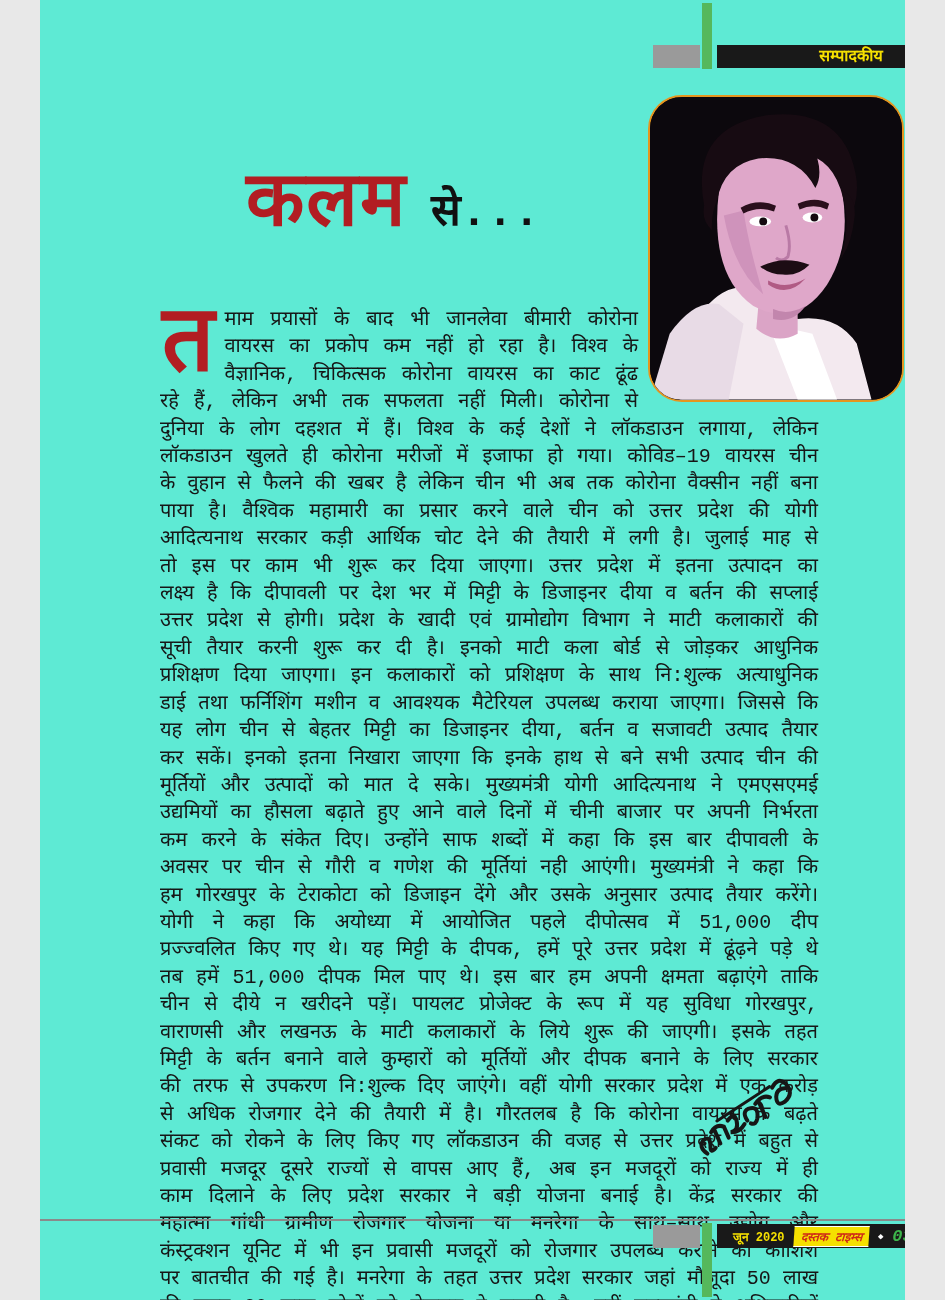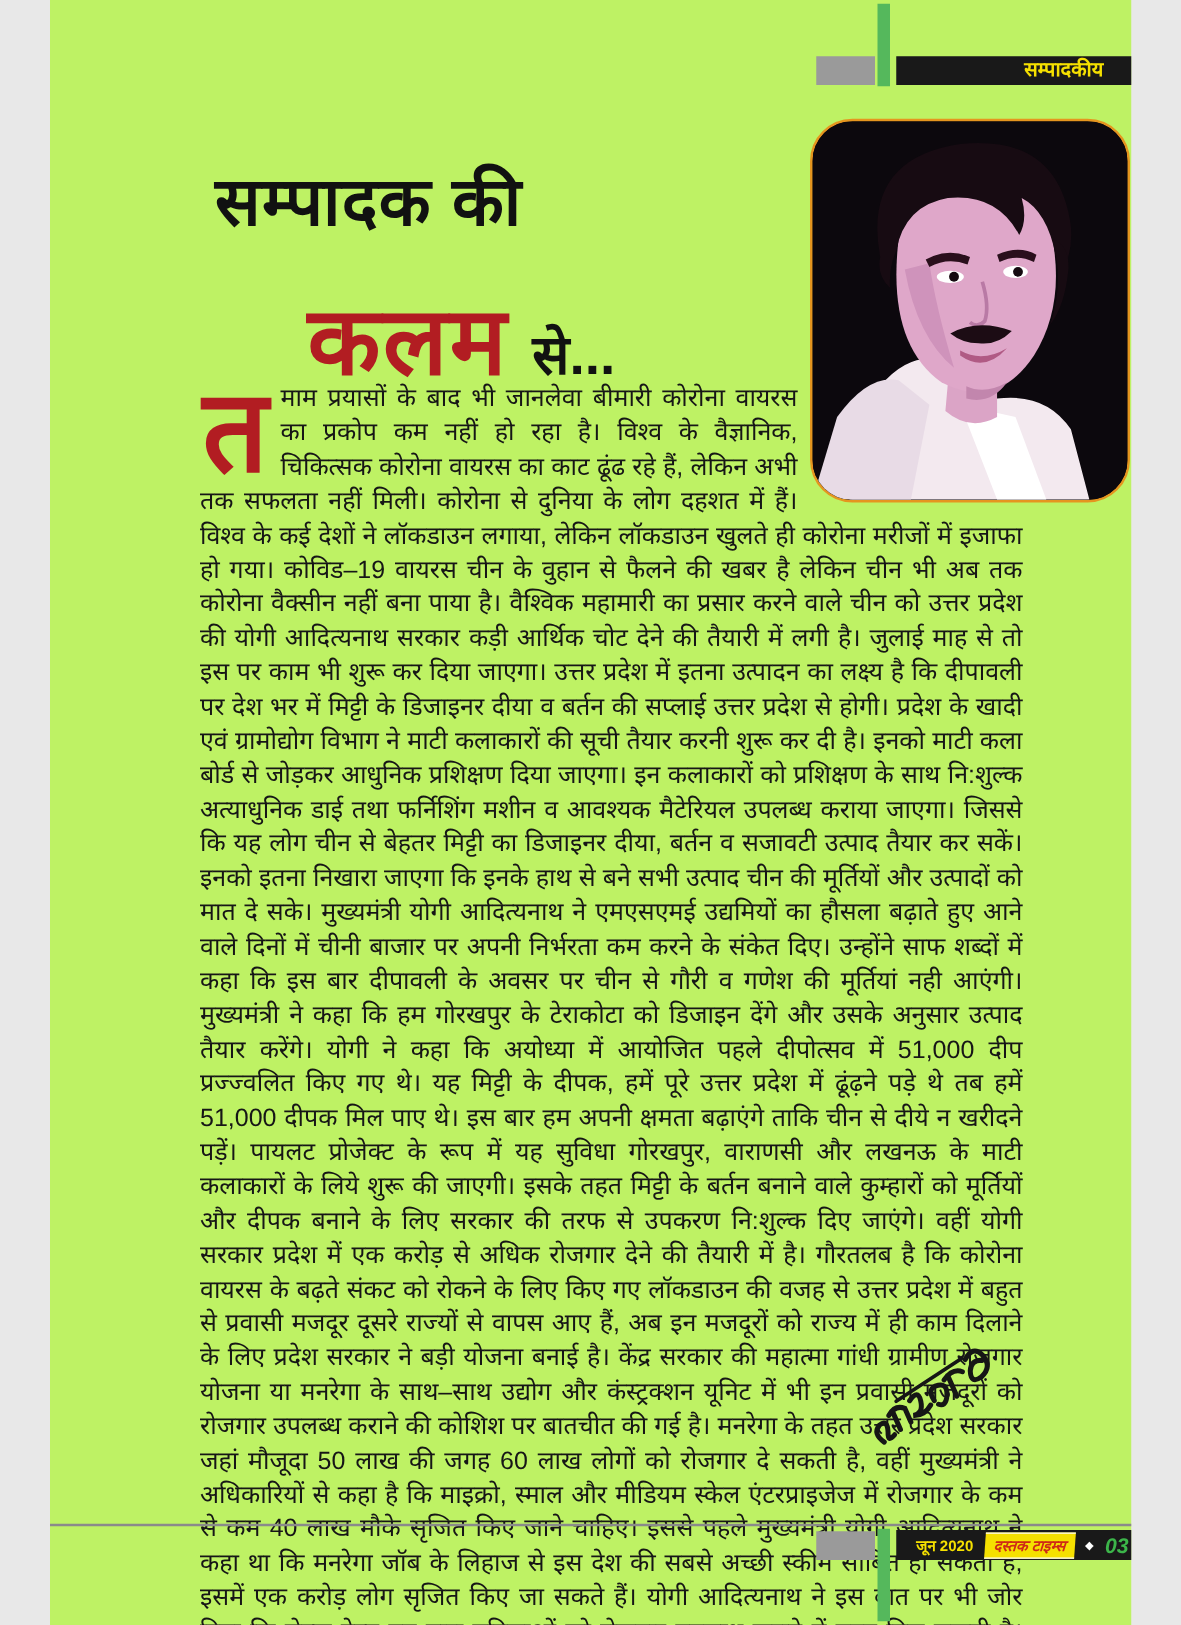--- a/index.html
+++ b/index.html
@@ -1,22 +1,22 @@
 <!DOCTYPE html>
 <html lang="hi"><head>
 <meta charset="utf-8">
 <style>
   * { margin: 0; padding: 0; box-sizing: border-box; }
   html,body { background: #e8e8e8; }
   .page {
     position: relative;
     width: 865px; height: 1300px;
     margin: 0 auto;
-    background: #bef264;
-    font-family: Liberation Sans, sans-serif;
+    background: #5eead4;
+    font-family: Liberation Mono, monospace;
     overflow: hidden;
   }
   
   .mast-gray {
     position: absolute; left: 613px; top: 45px;
     width: 47px; height: 23px; background: #9a9a9a;
   }
   .mast-green {
     position: absolute; left: 662px; top: 3px;
     width: 10px; height: 66px; background: #55b85c;
@@ -105,21 +105,20 @@
 
 <div class="page">
 
   <div class="mast-gray"></div>
   <div class="mast-green"></div>
   <div class="mast-bar">
     <span>सम्पादकीय</span>
   </div>
 
   <div class="headline">
-    <div class="l1">सम्पादक की</div>
     <div class="l2">
       <span class="red">कलम</span>
       <span class="blk">से...</span>
     </div>
   </div>
 
   <div class="photo">
     <svg viewBox="0 0 256 307">
       <rect x="0" y="0" width="256" height="307" fill="#0c080d"></rect>
 

